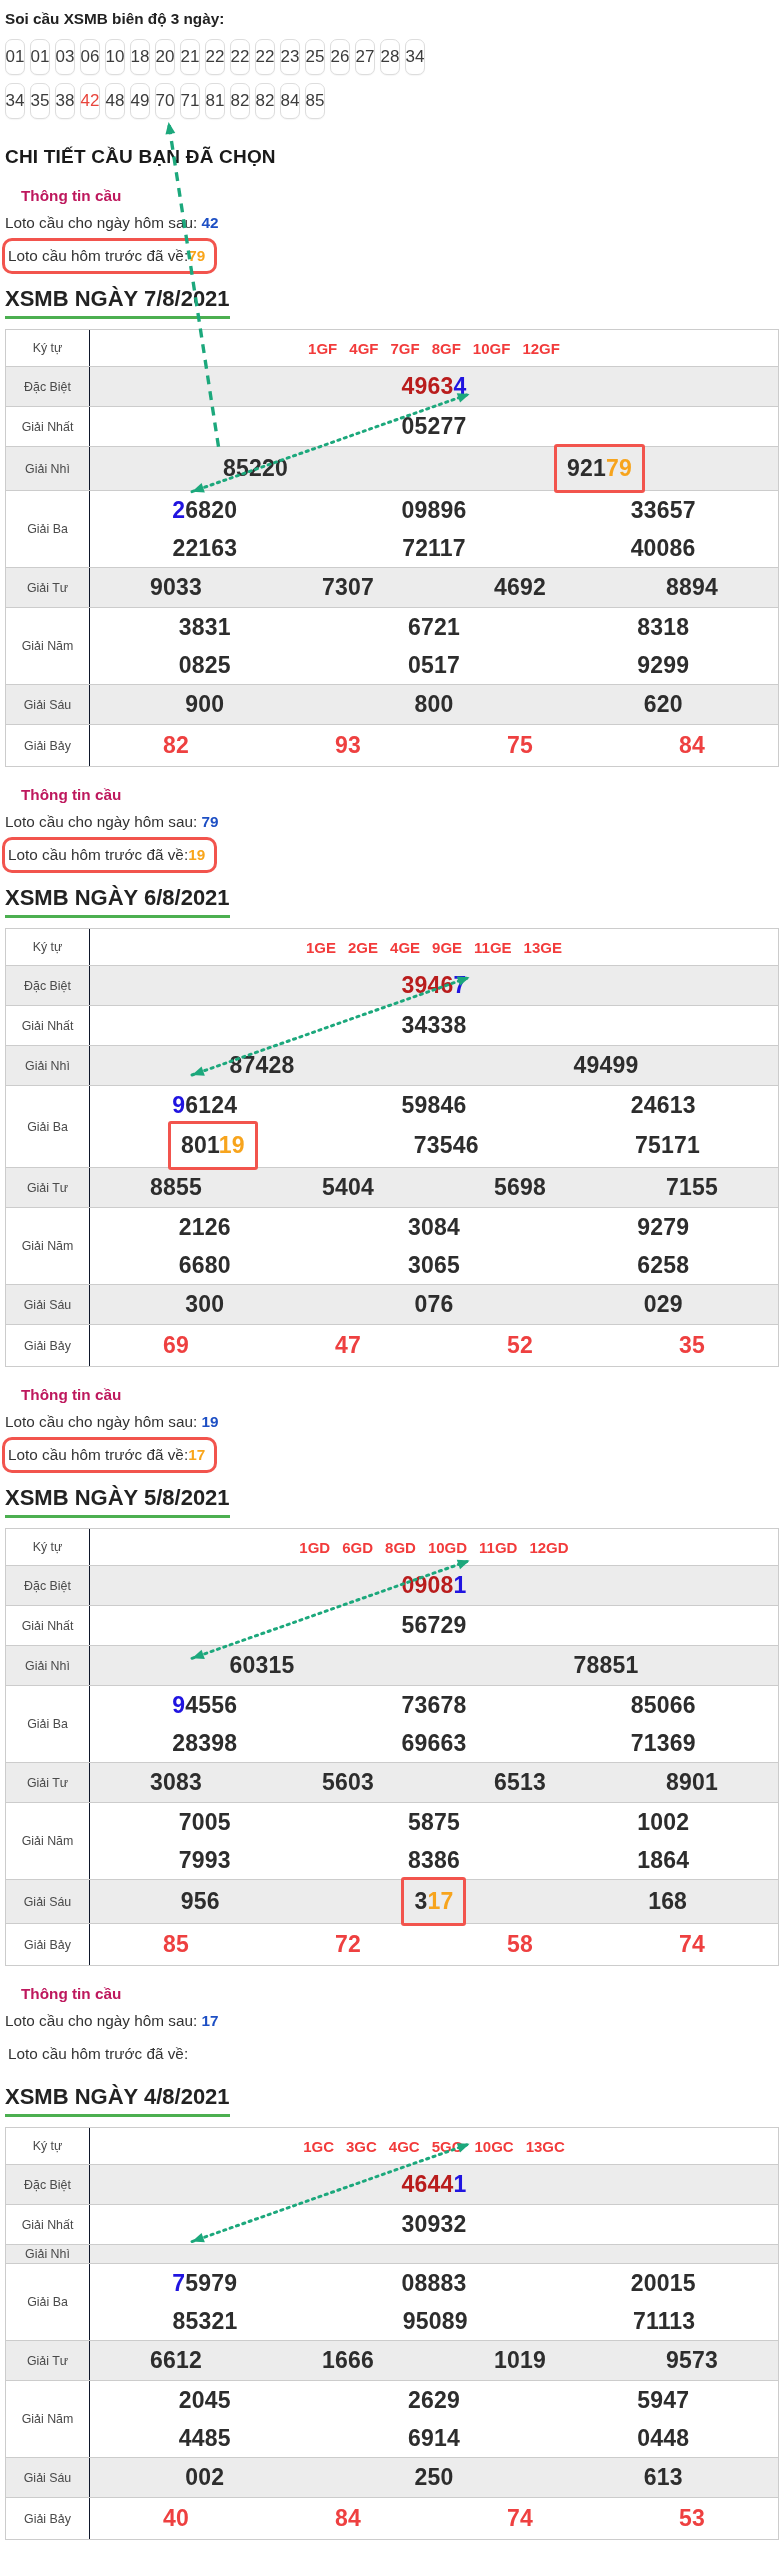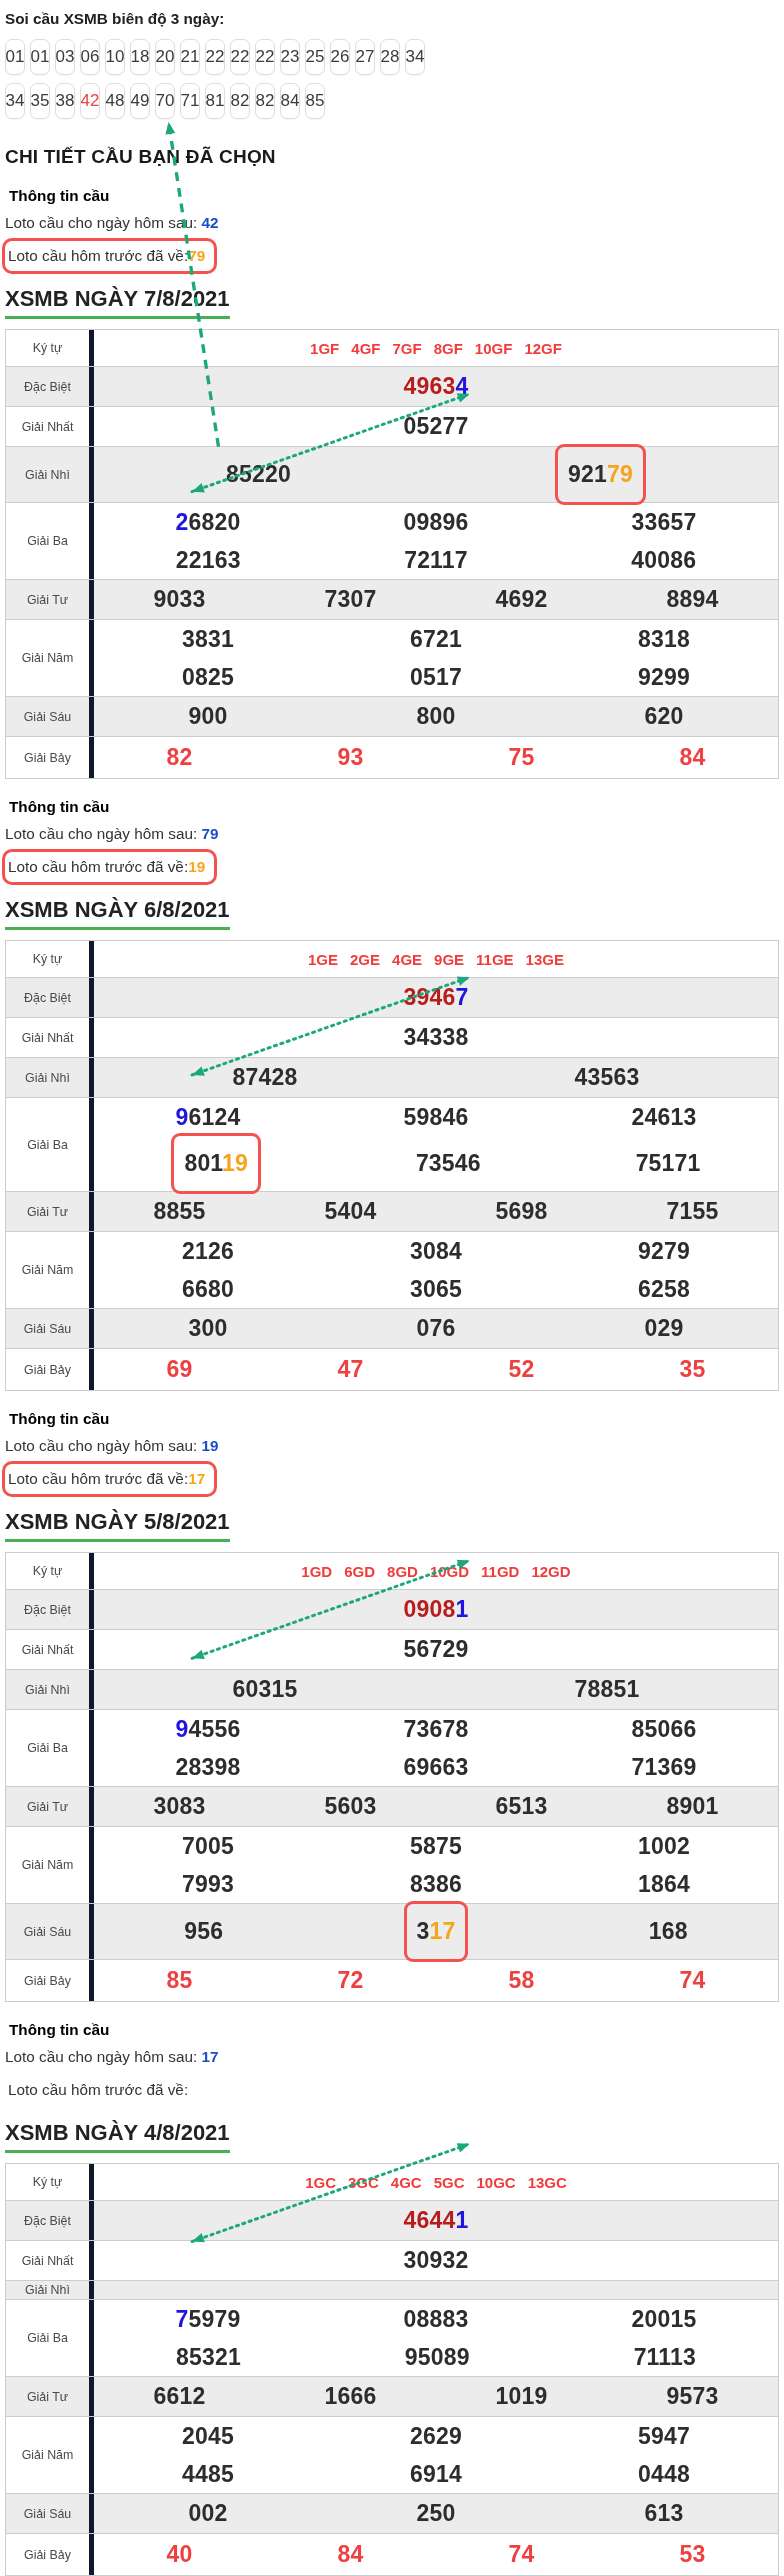--- a/index.html
+++ b/index.html
@@ -6,47 +6,47 @@
   body{width:784px;font-family:"Liberation Sans",sans-serif;color:#333;position:relative;}
   .page{padding:8px 5px 20px;}
   .top-title{font-size:15.3px;font-weight:700;color:#222;margin:2px 0 11px;}
   .chips{display:flex;gap:5px;margin-bottom:8px;}
   .chip{width:18px;height:34px;border:1px solid #ddd;border-radius:7px;background:#fff;
         display:flex;align-items:center;justify-content:center;font-size:17px;color:#3c3c3c;
         box-shadow:0 1px 1px rgba(0,0,0,.04);cursor:pointer;}
   .chip.hl{color:#e8453c;}
   .detail-title{font-size:19px;font-weight:700;color:#1a1a1a;margin:27px 0 0;letter-spacing:0.2px;}
   .section{margin-top:19px;}
-  .info-title{font-size:15.3px;font-weight:700;color:#000000;margin:0 4px 5px;}
+  .info-title{font-size:15.3px;font-weight:700;color:#be185d;margin:0 16px 5px;}
   .loto-line{font-size:15.3px;color:#333;line-height:25px;}
   .loto-num-next{color:#1d4fc4;font-weight:700;}
   .loto-num-prev{color:#f9a51a;font-weight:700;}
   .prev-wrap{display:inline-block;border:3px solid #f2544d;border-radius:10px;
              padding:2px 9px 3px 3px;margin:3px 0 0 -3px;}
   .prev-wrap.nobox{border-color:transparent;margin-left:0;padding-left:0;}
   .date-title{display:inline-block;font-size:22px;font-weight:700;color:#222;
               margin:12px 0 10px;padding-bottom:4px;border-bottom:3px solid #4caf50;}
   .xs-table{border:1px solid #ccc;}
   .t-row{display:flex;}
   .t-row + .t-row{border-top:1px solid #ccc;}
   .t-row.shade{background:#ececec;}
-  .t-label{width:77px;min-width:77px;border-right:5px solid #0f172a;display:flex;align-items:center;
+  .t-label{width:77px;min-width:77px;border-right:1px solid #0f172a;display:flex;align-items:center;
            justify-content:center;text-align:center;font-size:12.4px;color:#4a4a4a;padding:2px 3px;}
   .t-content{flex:1;display:flex;flex-direction:column;justify-content:center;}
   .kytu-line{display:flex;justify-content:center;gap:12px;align-items:center;min-height:36px;}
   .kytu{color:#f23b3b;font-weight:700;font-size:15px;}
   .num-line{display:flex;justify-content:space-around;align-items:center;min-height:39px;}
   .num-line.ml{min-height:38px;}
   .num-line.bay{min-height:41px;}
   .num{font-size:23px;font-weight:700;color:#2d2d2d;letter-spacing:0.2px;white-space:nowrap;}
   .num.red-row{color:#ee4040;}
   .c-r{color:#b91c1c;}
   .c-b{color:#2014e0;}
   .c-o{color:#f7a41d;}
-  .boxed{display:inline-block;border:3px solid #f2544d;border-radius:9px;padding:14px 10px;margin:-3px 0;text-align:center;}
+  .boxed{display:inline-block;border:3px solid #f2544d;border-radius:3px;padding:8px 10px;margin:-3px 0;text-align:center;}
   #arrow-overlay{position:absolute;left:0;top:0;pointer-events:none;z-index:10;}
 </style>
 </head>
 <body>
 
 <div class="page">
   <div class="top-title">Soi cầu XSMB biên độ 3 ngày:</div>
   <div class="chips" id="chips-row1">
       <span class="chip">01</span>
       <span class="chip">01</span>
@@ -224,21 +224,21 @@
               <div class="num-line">
                 <span class="num">34338</span>
               </div>
             </div>
           </div>
           <div class="t-row shade">
             <div class="t-label">Giải Nhì</div>
             <div class="t-content">
               <div class="num-line">
                 <span class="num">87428</span>
-                <span class="num">43563</span>
+                <span class="num">49499</span>
               </div>
             </div>
           </div>
           <div class="t-row">
             <div class="t-label">Giải Ba</div>
             <div class="t-content">
               <div class="num-line ml">
                 <span class="num"><span class="c-b">9</span><span>6124</span></span>
                 <span class="num">59846</span>
                 <span class="num">24613</span>

